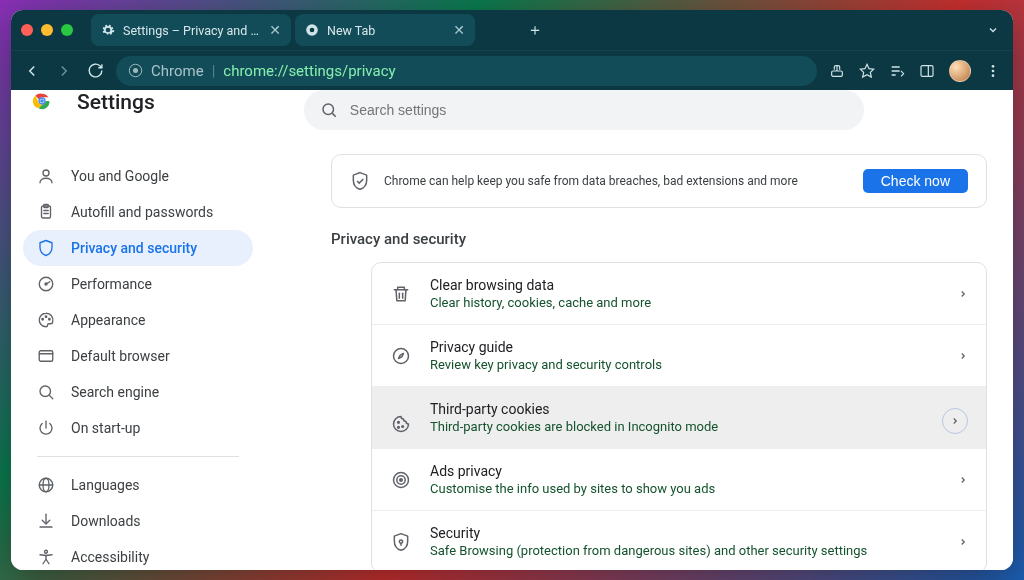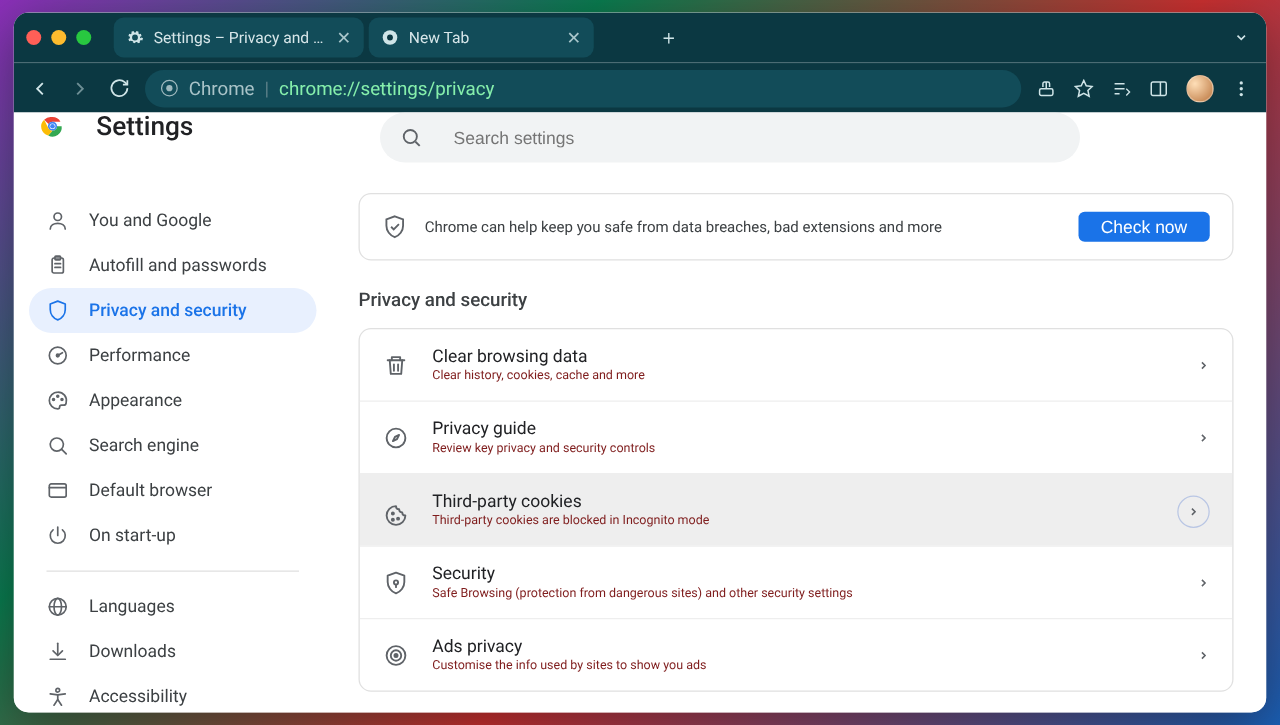--- a/index.html
+++ b/index.html
@@ -24,41 +24,41 @@
   .omnibox .pipe { color:#5d8189; }
   .urltext { color:#86efac; }
   .tool-right { display:flex; gap:14px; align-items:center; }
   .avatar { width:22px; height:22px; border-radius:50%; background:radial-gradient(circle at 30% 30%, #ffdfb8, #b9743d); border:1px solid rgba(255,255,255,.3);}
   .content { flex:1; display:flex; overflow:hidden; background:#fff; }
   .header-row { height:60px; display:flex; align-items:flex-start; padding:0 20px; gap:20px;}
   .logo { width:22px; height:22px; }
   .htitle { font-size:21px; font-weight:500; color:#202124; margin-left:4px;}
   .searchwrap { flex:1; display:flex; justify-content:center;}
   .search { width:560px; height:40px; background:#f1f3f4; border-radius:22px; display:flex; align-items:center; padding:0 16px; gap:12px; color:#5f6368;}
-  .search input { border:none; background:transparent; outline:none; font-size:14px; color:#0c4a6e; flex:1;margin-left:13px;}
-  .body-row { flex:1; display:flex; overflow:hidden;}
+  .search input { border:none; background:transparent; outline:none; font-size:14px; color:#0c4a6e; flex:1;}
+  .body-row { flex:1; display:flex; overflow:hidden;gap:44px;}
   .sidebar { width:250px; padding:8px 8px 8px 12px; overflow-y:auto;}
   .side-item { height:36px; border-radius:18px; display:flex; align-items:center; padding:0 14px; gap:16px; font-size:14px; color:#3c4043; cursor:pointer;}
   .side-item.active { background:#e8f0fe; color:#1a73e8; font-weight:500;}
   .side-item .sicon { width:18px; height:18px; color:#5f6368; display:flex;align-items:center;justify-content:center;}
   .side-item.active .sicon { color:#1a73e8; }
   .side-divider { height:1px; background:#e0e0e0; margin:10px 14px;}
   .main { flex:1; overflow-y:auto; padding:0 26px 20px 26px;}
   .banner { border:1px solid #e0e0e0; border-radius:10px; padding:14px 18px; display:flex; align-items:center; gap:14px; margin-top:4px; margin-bottom:22px;}
   .banner .btxt { flex:1; font-size:12px; color:#3c4043;}
   .btn-primary { background:#1a73e8; color:#fff; border:none; border-radius:5px; padding:4px 18px; font-size:14px; font-weight:500; cursor:pointer;}
   .sect-title { font-size:15px; font-weight:500; color:#3c4043; margin-bottom:14px;}
-  .card { border:1px solid #e0e0e0; border-radius:10px; overflow:hidden;}
+  .card { border:1px solid #e0e0e0; border-radius:10px; overflow:hidden;margin-left:40px;}
   .row { display:flex; align-items:center; padding:14px 18px; gap:18px; cursor:pointer; border-top:1px solid #eee;}
   .row:first-child { border-top:none; }
   .row.highlight { background:#eeeeee;align-items:flex-end; }
   .row .ricon { width:22px; color:#5f6368; display:flex; align-items:center; justify-content:center;}
   .row .rtext { flex:1; }
   .row .rtitle { font-size:14px; color:#202124; }
-  .row .rsub { font-size:10px; color:#7f1d1d; margin-top:2px;}
+  .row .rsub { font-size:13px; color:#14532d; margin-top:2px;}
   .row .chev { color:#5f6368; font-size:13px; }
   .ringchev { width:26px; height:26px; border:1.5px solid #b9c6e4; border-radius:50%; display:flex; align-items:center; justify-content:center;}
   svg { display:block; }
 </style>
 </head>
 <body>
 
 <div class="window">
 
   <div class="titlebar">
@@ -243,34 +243,34 @@
                 <circle cx="7.5" cy="11" r="1" fill="currentColor"></circle>
                 <circle cx="12" cy="7.5" r="1" fill="currentColor"></circle>
                 <circle cx="16.5" cy="11" r="1" fill="currentColor"></circle>
               </svg>
             </span>
       <span>Appearance</span>
           </div>
           <div class="side-item">
             <span class="sicon">
               <svg width="18" height="18" viewBox="0 0 24 24" fill="none" stroke="currentColor" stroke-width="1.8" stroke-linecap="round" stroke-linejoin="round">
+                <rect x="3" y="5" width="18" height="14" rx="2"></rect>
+                <line x1="3" y1="9" x2="21" y2="9"></line>
+              </svg>
+            </span>
+      <span>Default browser</span>
+          </div>
+          <div class="side-item">
+            <span class="sicon">
+              <svg width="18" height="18" viewBox="0 0 24 24" fill="none" stroke="currentColor" stroke-width="1.8" stroke-linecap="round" stroke-linejoin="round">
                 <circle cx="11" cy="11" r="7"></circle>
                 <line x1="21" y1="21" x2="16.5" y2="16.5"></line>
               </svg>
             </span>
       <span>Search engine</span>
-          </div>
-          <div class="side-item">
-            <span class="sicon">
-              <svg width="18" height="18" viewBox="0 0 24 24" fill="none" stroke="currentColor" stroke-width="1.8" stroke-linecap="round" stroke-linejoin="round">
-                <rect x="3" y="5" width="18" height="14" rx="2"></rect>
-                <line x1="3" y1="9" x2="21" y2="9"></line>
-              </svg>
-            </span>
-      <span>Default browser</span>
           </div>
           <div class="side-item">
             <span class="sicon">
               <svg width="18" height="18" viewBox="0 0 24 24" fill="none" stroke="currentColor" stroke-width="1.8" stroke-linecap="round" stroke-linejoin="round">
                 <path d="M12 3v9"></path>
                 <path d="M7 6a8 8 0 1010 0"></path>
               </svg>
             </span>
       <span>On start-up</span>
           </div>
@@ -375,46 +375,46 @@
     </div>
               <span class="ringchev">
                 <svg width="10" height="10" viewBox="0 0 24 24" fill="none" stroke="#5f6368" stroke-width="3">
                   <polyline points="9 6 15 12 9 18"></polyline>
                 </svg>
               </span>
             </div>
             <div class="row">
               <span class="ricon">
                 <svg width="20" height="20" viewBox="0 0 24 24" fill="none" stroke="#5f6368" stroke-width="1.8" stroke-linecap="round" stroke-linejoin="round">
-                  <path d="M12 2l8 3v6c0 5-3.4 9.4-8 11-4.6-1.6-8-6-8-11V5l8-3z"></path>
-                  <circle cx="12" cy="11.5" r="2"></circle>
-                  <line x1="12" y1="13.5" x2="12" y2="16"></line>
+                  <circle cx="12" cy="12" r="9"></circle>
+                  <circle cx="12" cy="12" r="5"></circle>
+                  <circle cx="12" cy="12" r="1.5" fill="#5f6368"></circle>
                 </svg>
               </span>
     <div class="rtext">
-      <div class="rtitle">Security</div>
-      <div class="rsub">Safe Browsing (protection from dangerous sites) and other security settings</div>
+      <div class="rtitle">Ads privacy</div>
+      <div class="rsub">Customise the info used by sites to show you ads</div>
     </div>
               <span class="chev">
                 <svg width="10" height="10" viewBox="0 0 24 24" fill="none" stroke="#5f6368" stroke-width="3">
                   <polyline points="9 6 15 12 9 18"></polyline>
                 </svg>
               </span>
             </div>
             <div class="row">
               <span class="ricon">
                 <svg width="20" height="20" viewBox="0 0 24 24" fill="none" stroke="#5f6368" stroke-width="1.8" stroke-linecap="round" stroke-linejoin="round">
-                  <circle cx="12" cy="12" r="9"></circle>
-                  <circle cx="12" cy="12" r="5"></circle>
-                  <circle cx="12" cy="12" r="1.5" fill="#5f6368"></circle>
+                  <path d="M12 2l8 3v6c0 5-3.4 9.4-8 11-4.6-1.6-8-6-8-11V5l8-3z"></path>
+                  <circle cx="12" cy="11.5" r="2"></circle>
+                  <line x1="12" y1="13.5" x2="12" y2="16"></line>
                 </svg>
               </span>
     <div class="rtext">
-      <div class="rtitle">Ads privacy</div>
-      <div class="rsub">Customise the info used by sites to show you ads</div>
+      <div class="rtitle">Security</div>
+      <div class="rsub">Safe Browsing (protection from dangerous sites) and other security settings</div>
     </div>
               <span class="chev">
                 <svg width="10" height="10" viewBox="0 0 24 24" fill="none" stroke="#5f6368" stroke-width="3">
                   <polyline points="9 6 15 12 9 18"></polyline>
                 </svg>
               </span>
             </div>
           </div>
       </div>
     </div>

